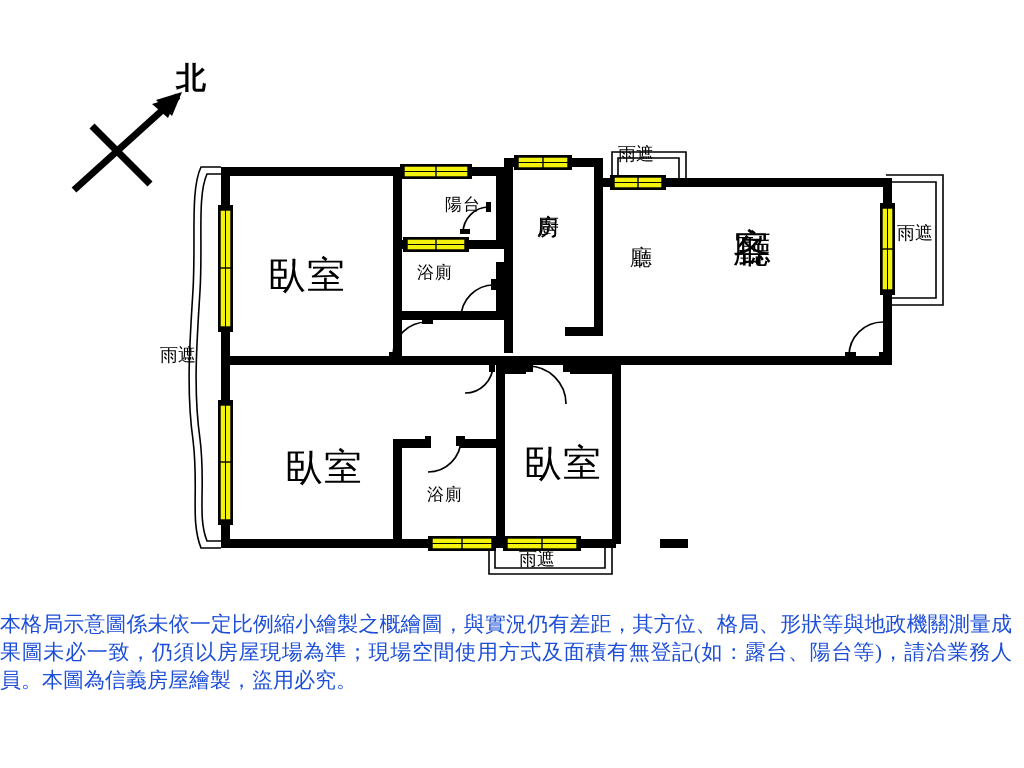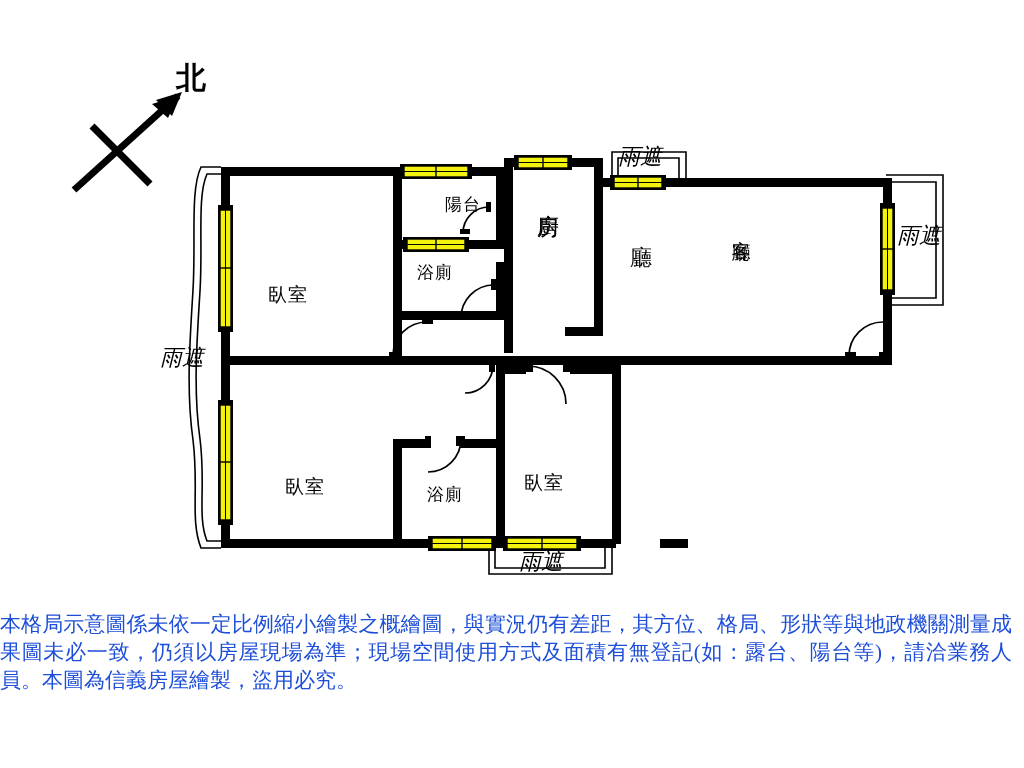--- a/index.html
+++ b/index.html
@@ -7,24 +7,24 @@
   #stage{position:relative;width:1024px;height:768px;background:#fff;}
 
   
   #plan{position:absolute;left:0;top:0;width:1024px;height:768px;}
 
   
   .lbl{position:absolute;font-family:"Liberation Serif","DejaVu Serif",serif;color:#000;
        white-space:nowrap;line-height:1.05;text-align:center;font-weight:500;}
   .lbl.v{writing-mode:vertical-rl;text-orientation:upright;}
 
-  .rm-big{font-size:19px;letter-spacing:1px;margin-top:29px;}
+  .rm-big{font-size:38px;letter-spacing:1px;}
   .rm-mid{font-size:22px;letter-spacing:1px;}
   .rm-sm{font-size:17px;letter-spacing:1px;}
-  .rm-eave{font-size:22px;letter-spacing:0px;font-style:italic;}
+  .rm-eave{font-size:18px;letter-spacing:0px;}
   .compass-txt{font-size:30px;font-weight:700;}
 
   
   #wm{position:absolute;left:326px;top:330px;width:380px;height:110px;pointer-events:none;}
   #wm-logo{position:absolute;left:0;top:4px;width:66px;height:66px;background:#9a9a9a;overflow:hidden;}
   #wm-logo svg{display:block;}
   #wm-word{position:absolute;left:74px;top:0px;font-size:62px;color:#bdbdbd;
            font-family:"Liberation Serif","DejaVu Serif",serif;letter-spacing:6px;white-space:nowrap;font-weight:700;}
   #wm-note{position:absolute;left:4px;top:80px;font-size:12.5px;color:#b5b5b5;letter-spacing:2.4px;white-space:nowrap;}
 

